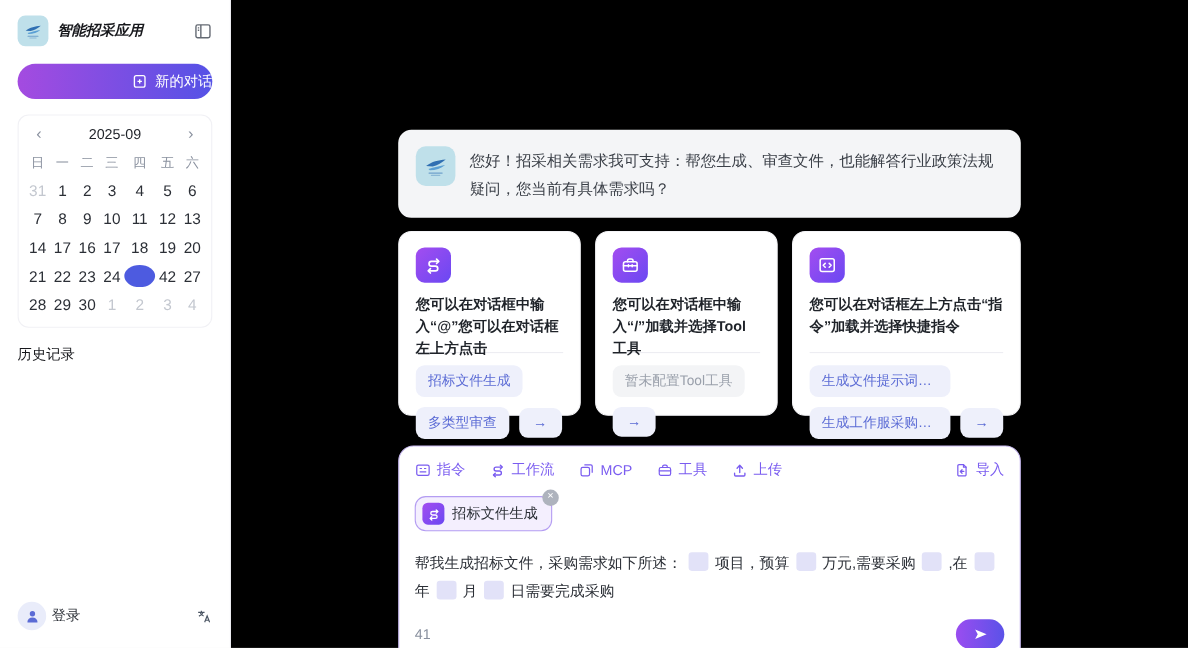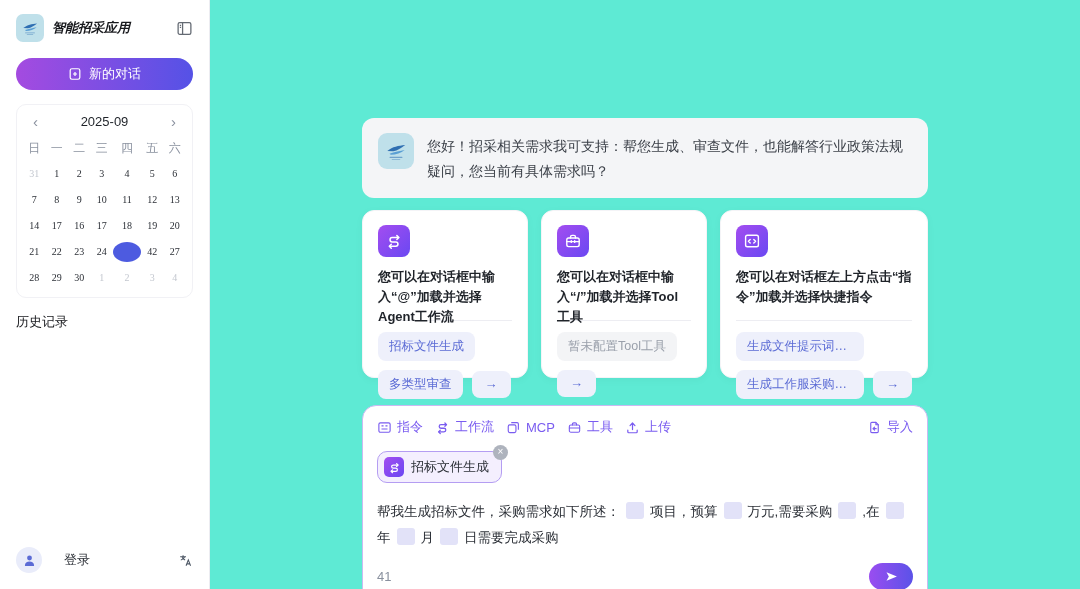--- a/index.html
+++ b/index.html
@@ -12,43 +12,43 @@
   .sidebar { width:210px; min-width:210px; height:100%; background:#fff;
     border-right:1px solid #ececf1; padding:14px 16px 16px;
     display:flex; flex-direction:column; }
   .side-header { display:flex; align-items:center; gap:8px;font-style:italic; }
   .logo { width:28px; height:28px; border-radius:7px; background:#bfe0ea;
     display:flex; align-items:center; justify-content:center; flex:none; }
   .app-title { font-size:13px; font-weight:bold; color:#17181c; flex:1; }
   .collapse-btn { color:#646a73; display:flex; cursor:pointer; }
   .new-chat { margin-top:16px; height:32px; border-radius:16px;
     background:linear-gradient(90deg,#a44be0,#5552e6); color:#fff;
-    display:flex; align-items:center; justify-content:center; gap:7px;
+    display:flex; align-items:center; justify-content:flex-end; gap:7px;
     font-size:13px; cursor:pointer; }
   .calendar { margin-top:14px; border:1px solid #f1f1f5; border-radius:10px;
     padding:9px 6px 8px; background:#fff; }
   .cal-head { display:flex; align-items:center; justify-content:space-between;
     padding:0 8px; font-size:13px; color:#1f2329; }
   .cal-nav { color:#8a919f; font-size:15px; line-height:1; cursor:pointer; padding:0 2px; }
   .cal-grid { display:grid; grid-template-columns:repeat(7,1fr); row-gap:3px;
     margin-top:8px; text-align:center; }
   .wd { font-size:12px; color:#8a919f; height:22px; line-height:22px; }
-  .day { font-size:10px; color:#2b2f36; height:23px; line-height:23px; cursor:pointer;font-family:Liberation Serif, serif; }
+  .day { font-size:14px; color:#2b2f36; height:23px; line-height:23px; cursor:pointer; }
   .day i { font-style:normal; display:inline-block; width:20px; height:20px;
     line-height:20px; border-radius:50%; }
   .day.muted { color:#c3c7cf; }
   .day.selected i { background:#4d5be0; color:#fff;padding-left:28px; }
   .history { margin-top:15px; font-size:13px; font-weight:normal; color:#17181c; }
-  .side-bottom { margin-top:auto; display:flex; align-items:center; gap:22px; }
+  .side-bottom { margin-top:auto; display:flex; align-items:center; gap:5px; }
   .avatar-circle { width:26px; height:26px; border-radius:50%; background:#e9ecfa;
     display:flex; align-items:center; justify-content:center; cursor:pointer; }
   .login-label { font-size:13px; color:#2b2f36; flex:1; cursor:pointer; }
   .lang-btn { display:flex; cursor:pointer; }
   
-  .main { flex:1; height:100%; background:#5eead4; display:flex;
+  .main { flex:1; height:100%; background:#000000; display:flex;
     flex-direction:column; align-items:center; }
   .content { width:566px; margin-top:118px; }
   .msg { background:#f4f5f7; border-radius:12px; padding:15px 16px;
     display:flex; gap:13px; }
   .msg-avatar { width:36px; height:36px; border-radius:9px; background:#bfe0ea;
     flex:none; display:flex; align-items:center; justify-content:center; }
   .msg-text { font-size:14px; color:#3a3f47; line-height:1.75; padding-top:1px; }
   .cards { display:flex; gap:13px; margin-top:12px; }
   .card { flex:1; background:#fff; border-radius:12px; padding:14px 15px;
     border:1px solid #f4f4f7; box-shadow:0 2px 8px rgba(31,35,41,.04);
@@ -62,21 +62,21 @@
   .tag-row { display:flex; gap:9px; margin-bottom:9px; align-items:center; }
   .tag { display:inline-block; background:#eef0fb; color:#5b6bd5; font-size:12.5px;
     padding:6px 11px; border-radius:8px; cursor:pointer; white-space:nowrap;
     overflow:hidden; text-overflow:ellipsis; max-width:128px; }
   .tag.muted { background:#f3f4f6; color:#9aa0ab; cursor:default; }
   .arrow-btn { background:#eef0fb; color:#5b6bd5; border-radius:8px;
     padding:5px 13px; font-size:13px; cursor:pointer; line-height:1.3; }
   
   .composer { margin-top:27px; background:#fff; border:1px solid #c9baf2;
     border-radius:14px; padding:12px 14px 13px; min-height:141px; width:100%; }
-  .comp-toolbar { display:flex; align-items:center; gap:12px; font-size:13px;
+  .comp-toolbar { display:flex; align-items:center; gap:22px; font-size:13px;
     color:#7a5cf0; }
   .comp-tool { display:flex; align-items:center; gap:5px; cursor:pointer; }
   .comp-import { margin-left:auto; }
   .chip-row { margin-top:15px; }
   .chip { display:inline-flex; align-items:center; gap:7px; background:#f4effe;
     border:1px solid #b49df2; border-radius:10px; padding:5px 12px 5px 6px;
     position:relative; font-size:13px; color:#2b2f36; cursor:pointer; }
   .chip-icon { width:20px; height:20px; border-radius:5px;
     background:linear-gradient(135deg,#a34df0,#6a48f2);
     display:flex; align-items:center; justify-content:center; }
@@ -214,21 +214,21 @@
     <div class="cards">
 
       <div class="card">
         <div class="card-icon">
           <svg width="18" height="18" viewBox="0 0 20 20" fill="none" stroke="#fff" stroke-width="1.7" stroke-linecap="round" stroke-linejoin="round">
             <path d="M15 6.2 H8 a2.4 2.4 0 0 0 0 4.8 h4 a2.4 2.4 0 0 1 0 4.8 H5.2"></path>
             <path d="M13.2 4 L15.4 6.2 L13.2 8.4"></path>
             <path d="M7 13.6 L4.8 15.8 L7 18"></path>
           </svg>
         </div>
-        <div class="card-title">您可以在对话框中输入“@”加载并选择Agent工作流</div>
+        <div class="card-title">您可以在对话框中输入“@”您可以在对话框左上方点击</div>
         <div class="card-divider"></div>
         <div class="tag-row">
           <span class="tag">招标文件生成</span>
         </div>
         <div class="tag-row">
           <span class="tag">多类型审查</span>
           <span class="arrow-btn">→</span>
         </div>
       </div>
 

